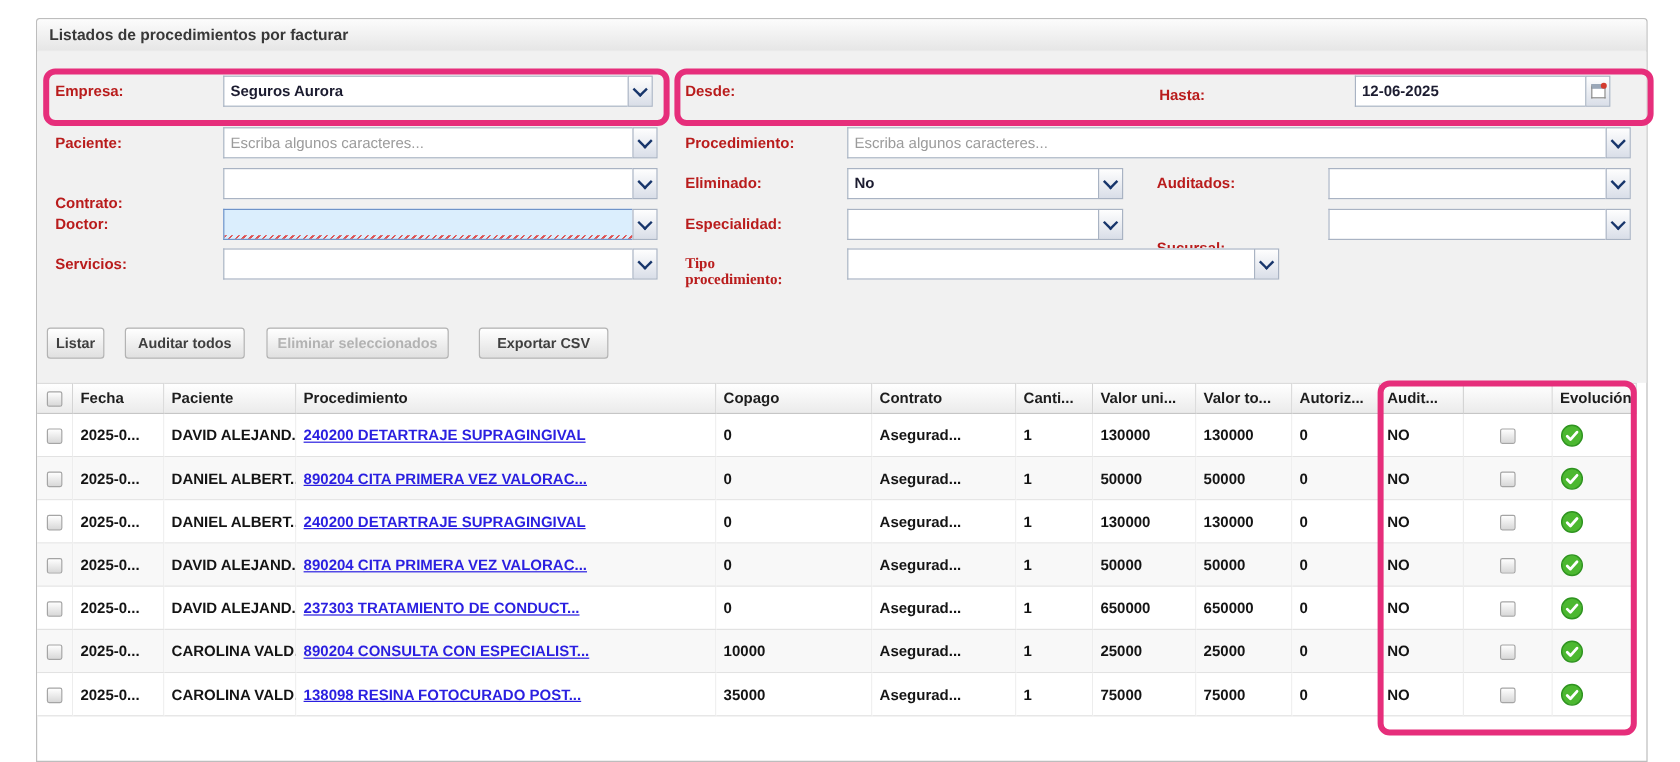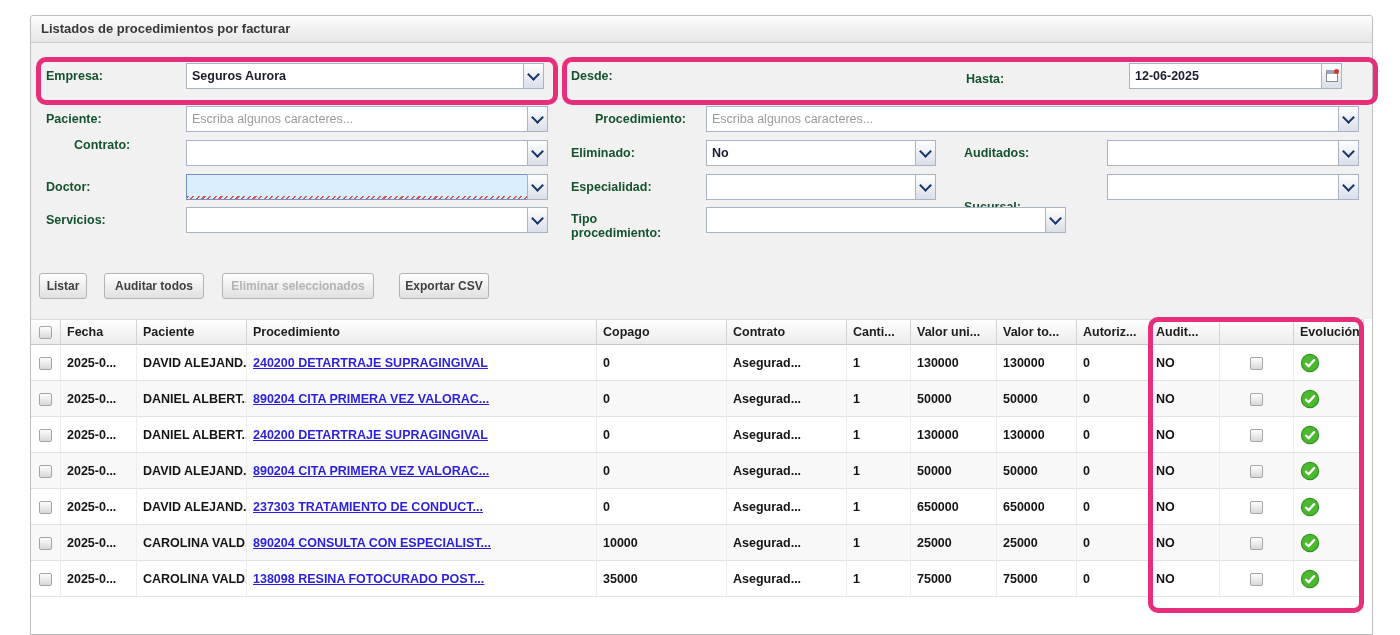--- a/index.html
+++ b/index.html
@@ -10,21 +10,21 @@
   
   .panel { position:absolute; left:30px; top:15px; width:1343px; height:620px;
            background:#fff; border:1px solid #bdbdbd; border-radius:3px 3px 0 0; }
   .panel-header { position:absolute; left:0; top:0; width:100%; height:27px;
                   background:linear-gradient(#fcfcfc,#e6e6e6); border-bottom:1px solid #cfcfcf;
                   line-height:26px; padding-left:10px; font-size:13px; font-weight:bold; color:#383838;
                   border-radius:3px 3px 0 0; }
   .form-bg { position:absolute; left:0; top:27px; width:1341px; height:276px; background:#f1f1f1; }
 
   
-  .lbl { position:absolute; font-size:12.5px; font-weight:bold; color:#14532d;
+  .lbl { position:absolute; font-size:12.5px; font-weight:bold; color:#b91c1c;
          line-height:26px; white-space:nowrap; z-index:2; }
   .lbl.wrap { line-height:14px; padding-top:5px; white-space:normal; width:80px; }
 
   .cmb { position:absolute; height:26px; display:flex; z-index:2; background:#fff; }
   .cmb input { flex:1; min-width:0; height:26px; border:1px solid #a9b3c3; border-right:none;
                padding:0 5px; font-family:"Liberation Sans",sans-serif; font-size:12.5px;
                font-weight:600; color:#1c1c30; background:#fff; outline:none; }
   .cmb input::placeholder { color:#9b9b9b; font-weight:normal; }
   .trig { width:21px; height:26px; border:1px solid #a9b3c3;
           background:linear-gradient(#fefefe,#d9dee8); display:flex; align-items:center;
@@ -80,21 +80,21 @@
       <input value="Seguros Aurora" style="">
       <span class="trig chev"></span>
     </div>
 
     <div class="lbl" style="left:15px;top:90px;">Paciente:</div>
     <div class="cmb" style="left:155px;top:90px;width:362px;">
       <input placeholder="Escriba algunos caracteres..." style="">
       <span class="trig chev"></span>
     </div>
 
-    <div class="lbl" style="left:15px;top:116px;margin-left:28px;">Contrato:</div>
+    <div class="lbl" style="left:15px;top:140px;">Contrato:</div>
     <div class="cmb" style="left:155px;top:124px;width:362px;">
       <input value="" style="">
       <span class="trig chev"></span>
     </div>
 
     <div class="lbl" style="left:15px;top:158px;">Doctor:</div>
     <div class="cmb invalid" style="left:155px;top:158px;width:362px;">
       <input value="" style="">
       <span class="trig chev"></span>
     </div>
@@ -107,21 +107,21 @@
 
     <div class="lbl" style="left:540px;top:47px;">Desde:</div>
     <div class="lbl" style="left:935px;top:50px;">Hasta:</div>
     <div class="cmb" style="left:1098px;top:47px;width:213px;">
       <input value="12-06-2025" style="">
       <span class="trig">
           <span class="cal-glyph"></span>
         </span>
     </div>
 
-    <div class="lbl" style="left:540px;top:90px;margin-left:24px;">Procedimiento:</div>
+    <div class="lbl" style="left:540px;top:90px;">Procedimiento:</div>
     <div class="cmb" style="left:675px;top:90px;width:653px;">
       <input placeholder="Escriba algunos caracteres..." style="">
       <span class="trig chev"></span>
     </div>
 
     <div class="lbl" style="left:540px;top:124px;">Eliminado:</div>
     <div class="cmb" style="left:675px;top:124px;width:230px;">
       <input value="No" style="">
       <span class="trig chev"></span>
     </div>
@@ -135,30 +135,30 @@
     <div class="cmb" style="left:675px;top:158px;width:230px;">
       <input value="" style="">
       <span class="trig chev"></span>
     </div>
     <div class="lbl" style="left:933px;top:158px;margin-top:20px;">Sucursal:</div>
     <div class="cmb" style="left:1076px;top:158px;width:252px;">
       <input value="" style="">
       <span class="trig chev"></span>
     </div>
 
-    <div class="lbl wrap" style="left:540px;top:191px;">Tipo procedimiento:</div>
+    <div class="lbl wrap" style="left:540px;top:191px;font-family:Liberation Serif, serif;">Tipo procedimiento:</div>
     <div class="cmb" style="left:675px;top:191px;width:360px;">
       <input value="" style="">
       <span class="trig chev"></span>
     </div>
 
     <div class="btn" style="left:8px;width:48px;">Listar</div>
     <div class="btn" style="left:73px;width:100px;">Auditar todos</div>
     <div class="btn disabled" style="left:191px;width:152px;">Eliminar seleccionados</div>
-    <div class="btn" style="left:368px;width:90px;">Exportar CSV</div>
+    <div class="btn" style="left:368px;width:108px;">Exportar CSV</div>
 
     <div class="grid">
       <table>
         <colgroup>
           <col style="width:30px">
             <col style="width:76px">
             <col style="width:110px">
           <col style="width:350px">
             <col style="width:130px">
             <col style="width:120px">

